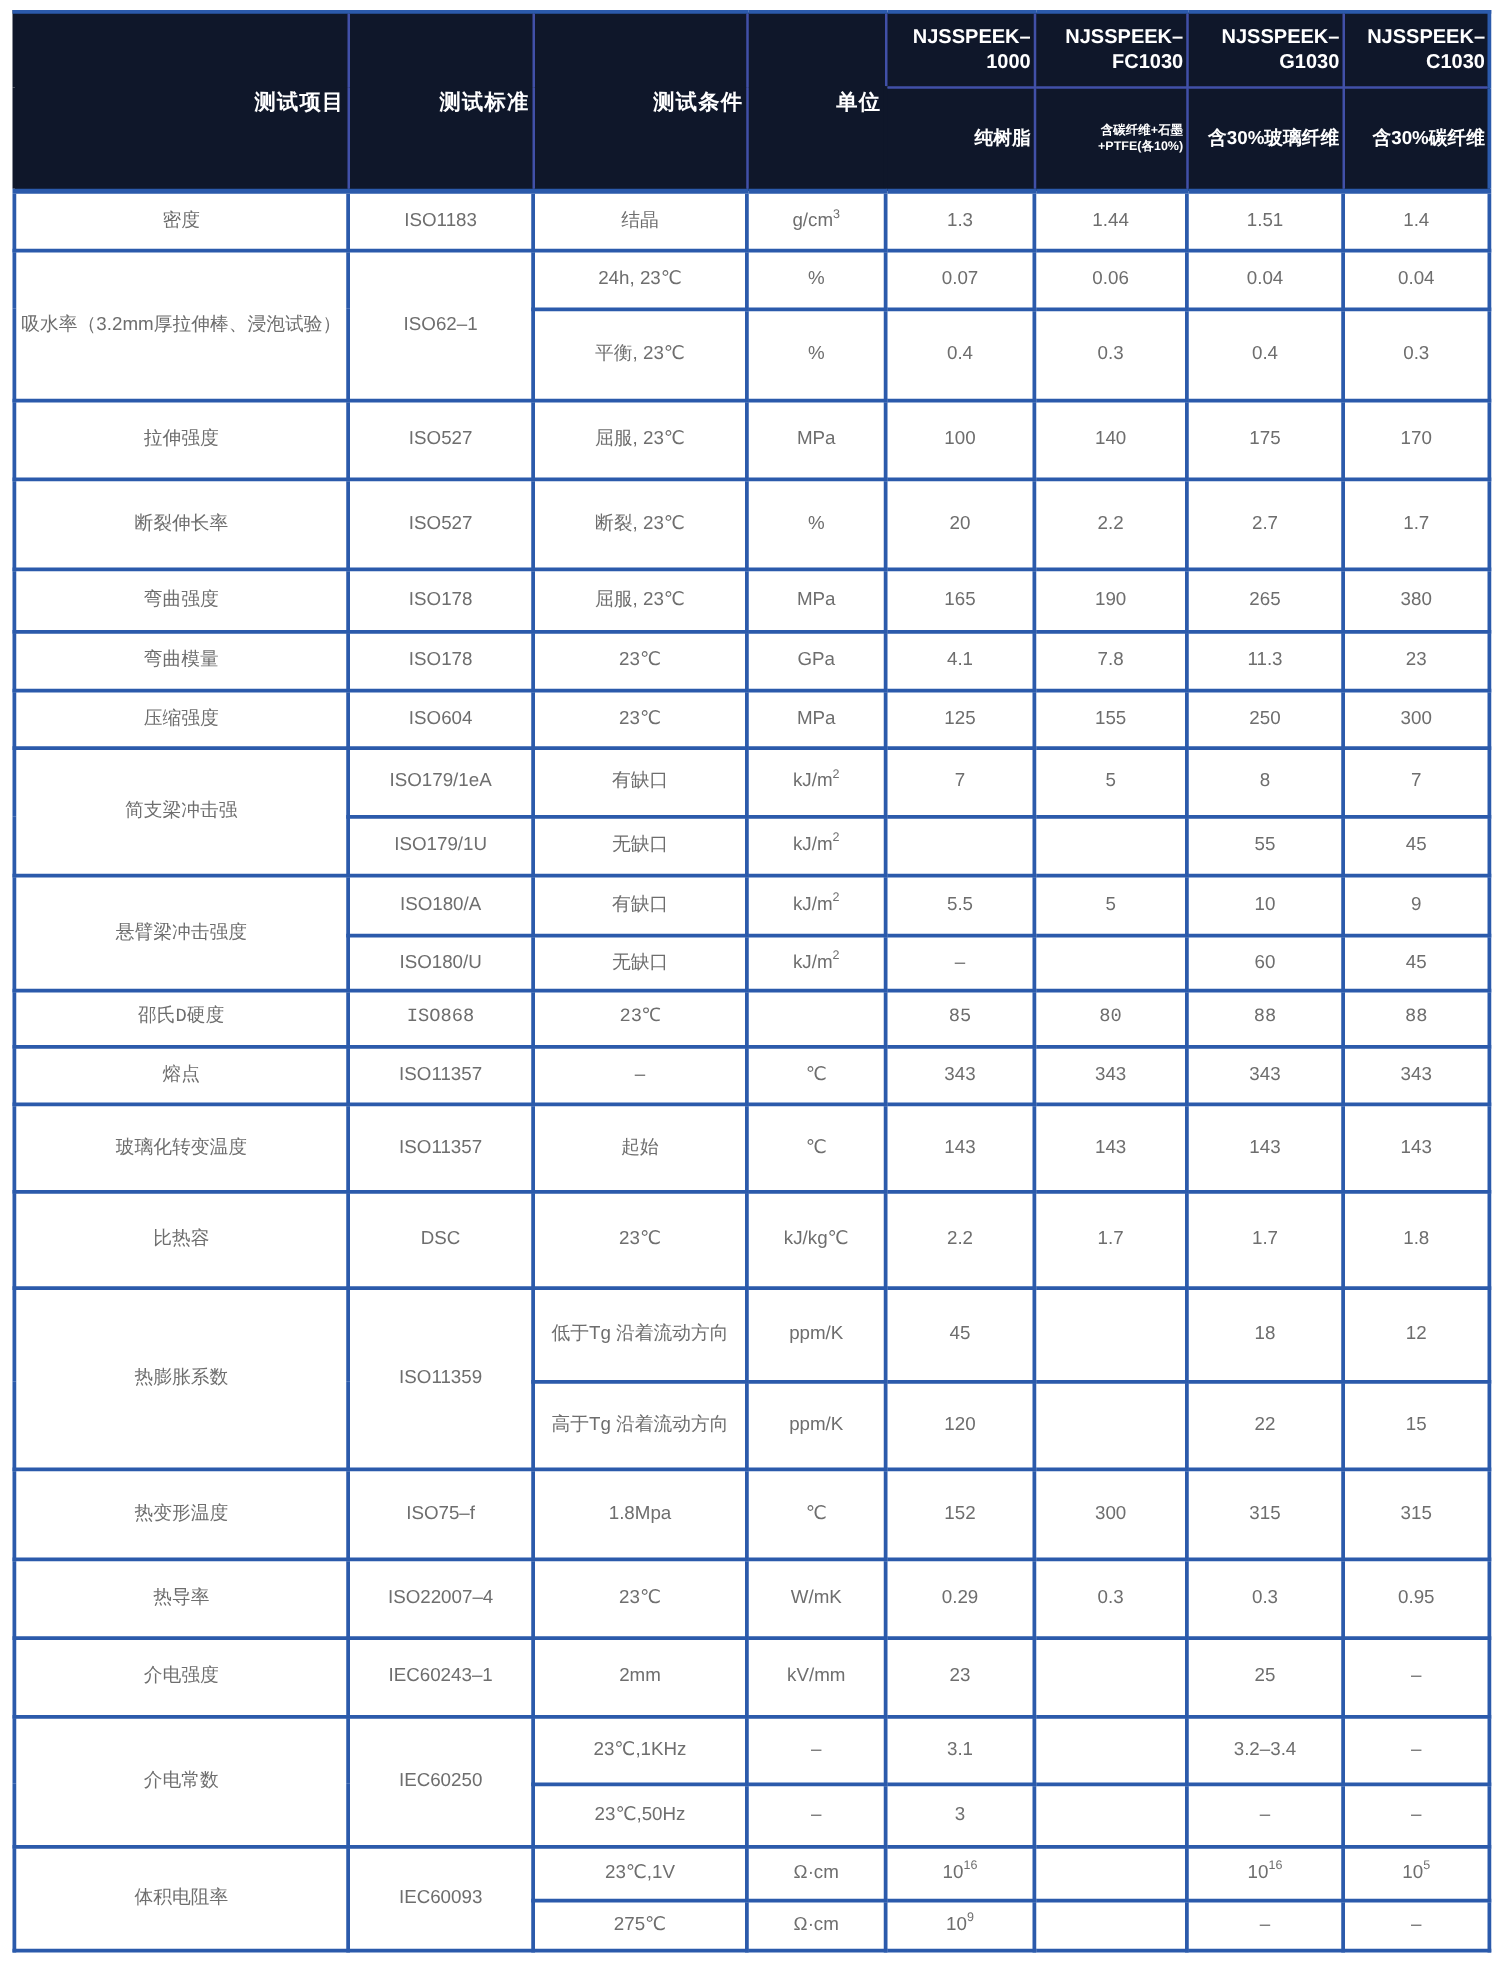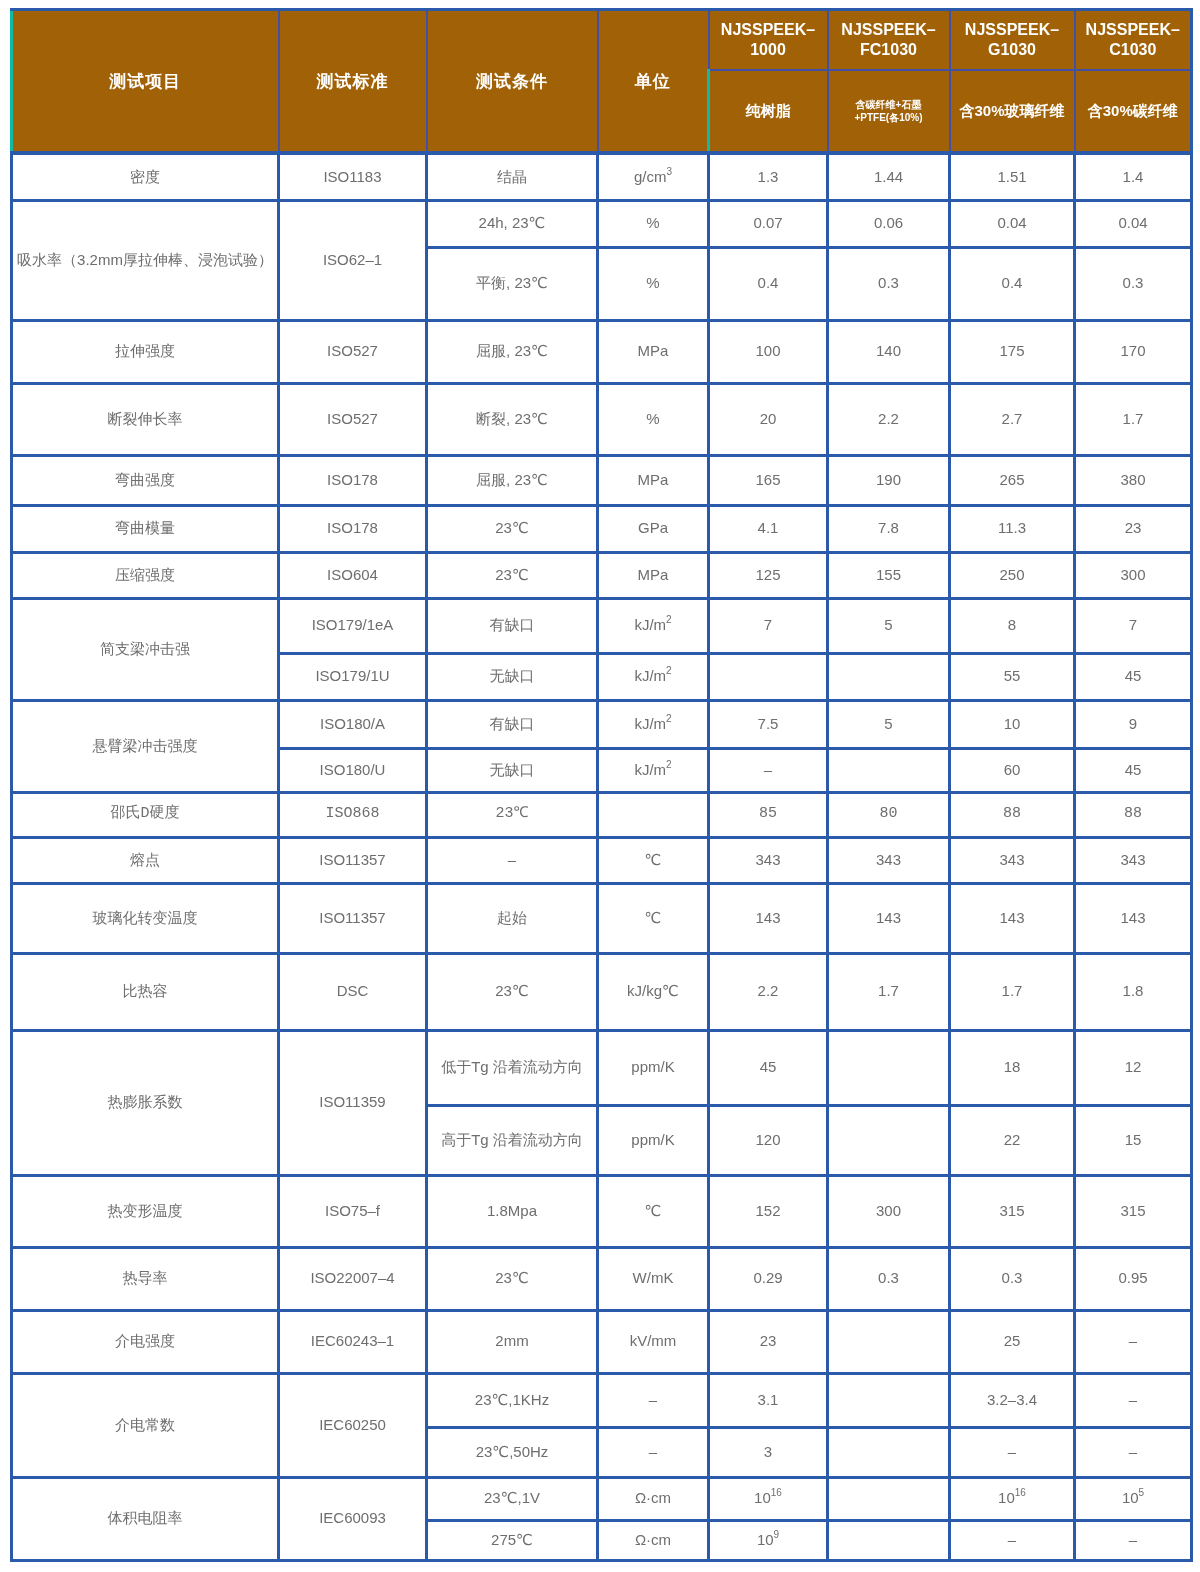--- a/index.html
+++ b/index.html
@@ -9,37 +9,37 @@
     -webkit-font-smoothing:antialiased;
   }
   .page{padding:8px 10px 30px 10px;}
   table.spec{
     width:1180px;
     border-collapse:collapse;
     table-layout:fixed;
   }
   
   table.spec thead th{
-    background:#a16207;
+    background:#0f172a;
     color:#ffffff;
     font-weight:bold;
-    text-align:center;
+    text-align:right;
     vertical-align:middle;
     border:2px solid #4150A8;
     padding:4px 2px;
   }
   table.spec thead tr.hdr-names th{height:50px;}
   table.spec thead tr.hdr-desc th{height:72px;}
   table.spec thead th.colhead{font-size:17px;letter-spacing:1px;}
   table.spec thead th.prod{font-size:16px;line-height:1.25;}
   table.spec thead th.desc{font-size:15px;line-height:1.3;}
   table.spec thead th.desc-small{font-size:10px;line-height:1.35;}
   
   table.spec thead tr.hdr-names th{border-top:3px solid #2B5AAB;}
-  table.spec thead th:first-child{border-left:3px solid #14b8a6;}
+  table.spec thead th:first-child{border-left:3px solid #0f172a;}
   table.spec thead th:last-child{border-right:3px solid #2B5AAB;}
   table.spec thead tr.hdr-desc th,
   table.spec thead th[rowspan]{border-bottom:4px solid #2B5AAB;}
   
   table.spec td{
     border:3px solid #2B5AAB;
     text-align:center;
     vertical-align:middle;
     color:#6E6E6E;
     font-size:15px;
@@ -186,21 +186,21 @@
           <td class="value-1000-cell"></td>
           <td class="value-fc1030-cell"></td>
           <td class="value-g1030-cell">55</td>
           <td class="value-c1030-cell">45</td>
         </tr>
         <tr style="height: 48px;">
           <td rowspan="2" class="test-item-cell">悬臂梁冲击强度</td>
           <td class="test-standard-cell">ISO180/A</td>
           <td class="test-condition-cell">有缺口</td>
           <td class="unit-cell">kJ/m<sup>2</sup></td>
-          <td class="value-1000-cell">7.5</td>
+          <td class="value-1000-cell">5.5</td>
           <td class="value-fc1030-cell">5</td>
           <td class="value-g1030-cell">10</td>
           <td class="value-c1030-cell">9</td>
         </tr>
         <tr style="height: 44px;">
           <td class="test-standard-cell">ISO180/U</td>
           <td class="test-condition-cell">无缺口</td>
           <td class="unit-cell">kJ/m<sup>2</sup></td>
           <td class="value-1000-cell">–</td>
           <td class="value-fc1030-cell"></td>

